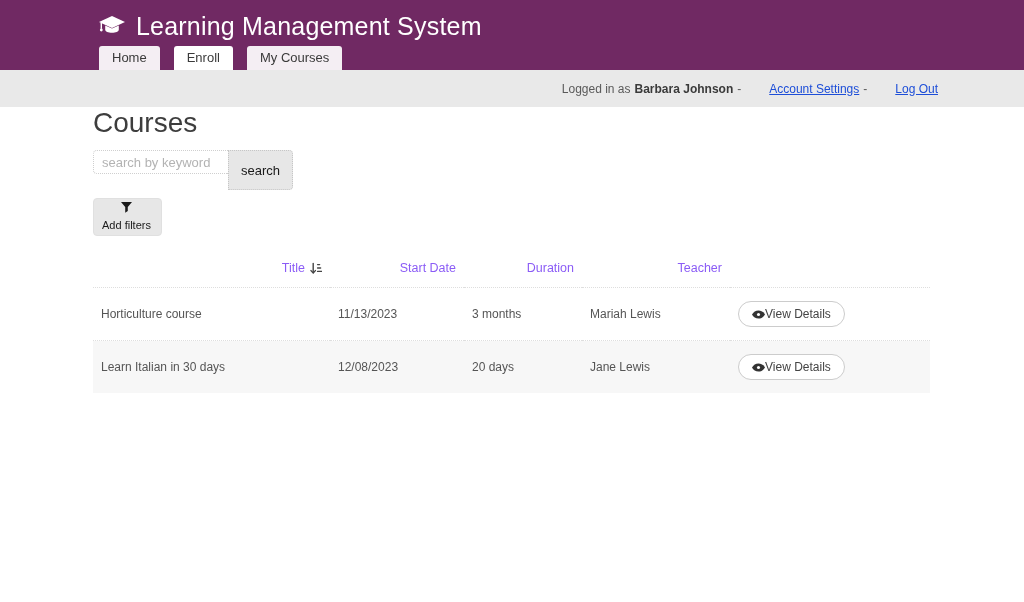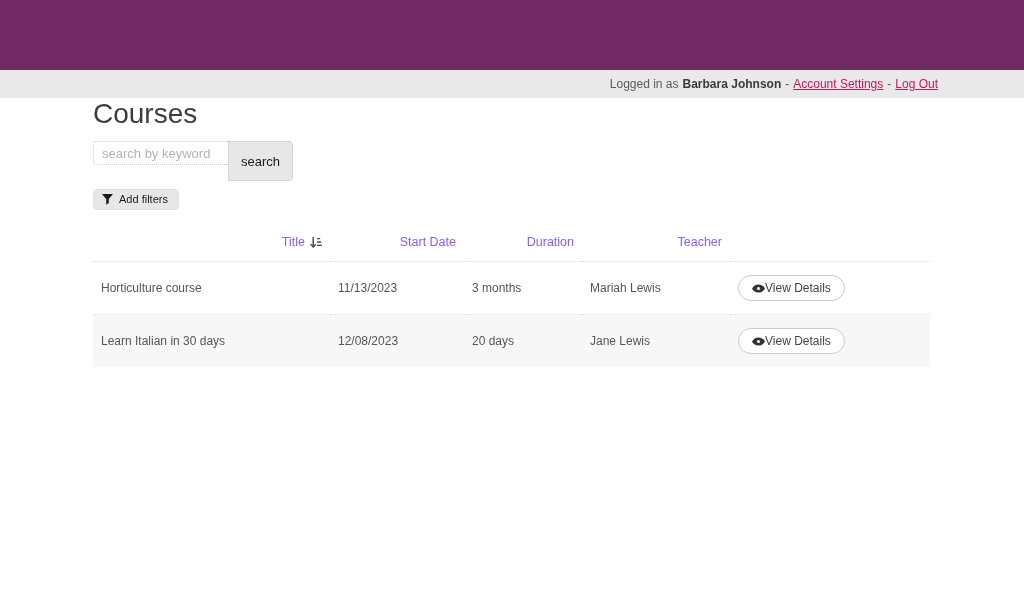--- a/index.html
+++ b/index.html
@@ -33,32 +33,32 @@
     line-height: 1;
     padding: 5px 13px 6px 13px;
     border-radius: 3px 3px 0 0;
     text-decoration: none;
     cursor: pointer;
   }
   .tab.active { background: #ffffff; }
 
   
   .session-bar {
-    height: 28px;
+    height: 37px;
     background: #e9e9e9;
     display: flex;
     align-items: center;
     justify-content: flex-end;
     padding-right: 86px;
     font-size: 12px;
     color: #5a5a5a;
     gap: 4px;
   }
   .session-bar strong { color: #3a3a3a; }
-  .session-bar .link { color: #be185d; text-decoration: underline; cursor: pointer; }
+  .session-bar .link { color: #1d4ed8; text-decoration: underline; cursor: pointer; margin-left: 24px; }
   .session-bar .sep { color: #5a5a5a; }
 
   
   .container { margin-left: 93px; width: 845px; }
   .page-title {
     margin-bottom: 11px;
     font-size: 28px;
     font-weight: 400;
     color: #3d3d3d;
   }
@@ -96,20 +96,21 @@
     align-items: center;
     gap: 6px;
     background: #e7e7e7;
     border: 1px solid #e0e0e0;
     border-radius: 4px;
     padding: 3px 10px 4px 8px;
     font-size: 11px;
     font-family: "Liberation Sans", sans-serif;
     color: #1a1a1a;
     cursor: pointer;
+    flex-direction: column;
   }
 
   
   table.courses {
     margin-top: 15px;
     width: 837px;
     border-collapse: collapse;
     table-layout: fixed;
   }
   .courses th {
@@ -142,20 +143,36 @@
     color: #444444;
     cursor: pointer;
     white-space: nowrap;
   }
   .icon { display: inline-flex; align-items: center; }
 </style>
 </head>
 <body>
 
 <header class="topbar">
+  <div class="brand">
+    <span class="brand-icon icon">
+      <svg width="26" height="21" viewBox="0 0 26 21">
+        <polygon points="13,0 26,6 13,12 0,6" fill="#ffffff"></polygon>
+        <path d="M6.2,9.4 v4.4 c0,1.7 3.1,3 6.8,3 s6.8,-1.3 6.8,-3 V9.4 l-6.8,3.1 z" fill="#ffffff"></path>
+        <rect x="1.6" y="6.6" width="1.4" height="6.4" rx="0.7" fill="#ffffff"></rect>
+        <circle cx="2.3" cy="14" r="1.4" fill="#ffffff"></circle>
+      </svg>
+    </span>
+    <h1 class="brand-title">Learning Management System</h1>
+  </div>
+  <nav class="tabs">
+    <a class="tab">Home</a>
+    <a class="tab active">Enroll</a>
+    <a class="tab">My Courses</a>
+  </nav>
 </header>
 
 <div class="session-bar">
   <span>Logged in as</span>
   <strong>Barbara Johnson</strong>
   <span class="sep">-</span>
   <a class="link">Account Settings</a>
   <span class="sep">-</span>
   <a class="link">Log Out</a>
 </div>

